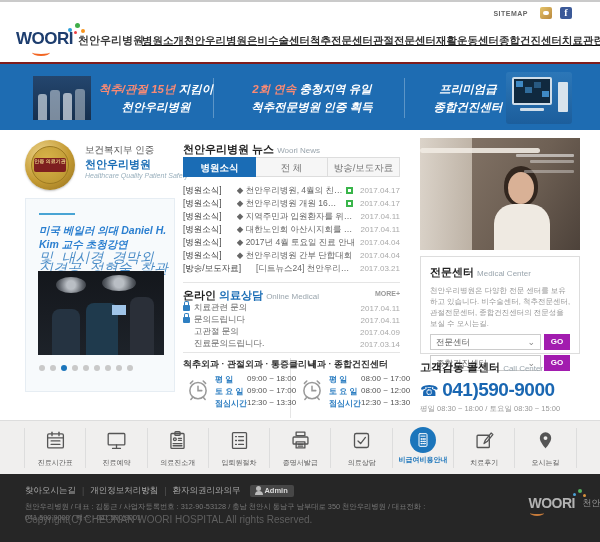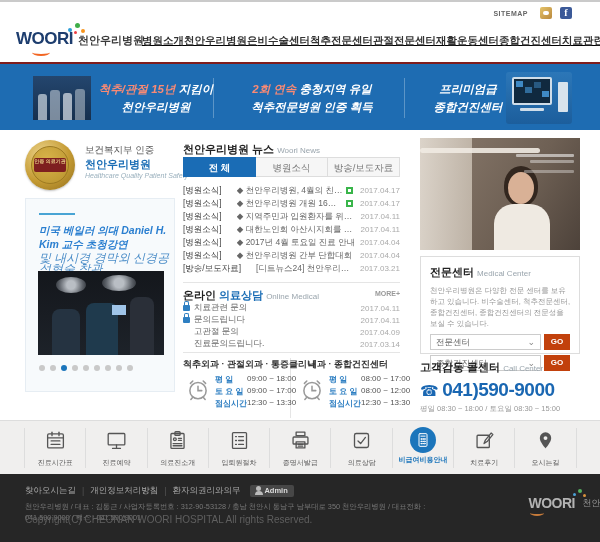--- a/index.html
+++ b/index.html
@@ -60,21 +60,21 @@
   .medal{position:absolute;left:0;top:0;width:50px;height:50px;border-radius:50%;background:radial-gradient(circle at 35% 30%,#ecd48c,#c59b33 55%,#8f6d1d);box-shadow:0 1px 2px rgba(0,0,0,.25);}
   .medal .inner{position:absolute;left:6px;top:6px;width:38px;height:38px;border-radius:50%;border:1.5px solid #9d7a22;background:radial-gradient(circle at 40% 35%,#d9b44a,#b8922e);}
   .medal .band{position:absolute;left:9px;top:18px;width:32px;height:14px;background:#7e1f1f;border-radius:2px;color:#ecd48c;font-size:5px;font-weight:bold;text-align:center;line-height:7px;}
   .cert .t1{position:absolute;left:60px;top:4px;font-size:9.5px;color:#555;}
   .cert .t2{position:absolute;left:60px;top:17px;font-size:11px;font-weight:bold;color:#1b6db5;}
   .cert .t3{position:absolute;left:60px;top:32px;font-size:7px;font-style:italic;color:#9ab0bd;white-space:nowrap;}
 
   .carousel{position:absolute;left:25px;top:66px;width:150px;height:194px;background:#f7fafc;border:1px solid #e6edf3;}
   .carousel .bline{position:absolute;left:13px;top:14px;width:36px;height:2px;background:#49a4d4;}
   .carousel .h1{position:absolute;left:13px;top:24px;width:128px;font-size:10.5px;font-weight:bold;font-style:italic;color:#2b7fd0;line-height:14px;}
-  .carousel .h2{position:absolute;left:13px;top:54px;width:130px;font-size:12px;font-style:italic;color:#4a8cc7;line-height:11px;}
+  .carousel .h2{position:absolute;left:13px;top:54px;width:130px;font-size:14px;font-style:italic;color:#4a8cc7;line-height:11px;font-family:Liberation Mono, monospace;}
   .cphoto{position:absolute;left:12px;top:72px;width:126px;height:84px;background:linear-gradient(180deg,#14171c,#1d2229);overflow:hidden;cursor:pointer;}
   .cphoto .lamp{position:absolute;border-radius:50%;background:radial-gradient(circle,#b9bec4 25%,#5a5f66 70%,#2a2e34);}
   .cphoto .lamp.l1{left:18px;top:6px;width:30px;height:16px;}
   .cphoto .lamp.l2{left:64px;top:4px;width:34px;height:16px;}
   .cphoto .fig{position:absolute;bottom:0;background:#253341;border-radius:8px 8px 0 0;}
   .cphoto .fig.f1{left:14px;width:28px;height:46px;}
   .cphoto .fig.f2{left:48px;width:32px;height:52px;background:#1f3a4d;}
   .cphoto .fig.f3{left:92px;width:24px;height:58px;background:#2a2f38;}
   .cphoto .scr2{position:absolute;left:74px;top:34px;width:14px;height:10px;background:#9fc4e8;}
   .dots{position:absolute;left:13px;top:166px;display:flex;gap:5px;}
@@ -127,21 +127,21 @@
   .video .face{background:#d9b196;}
   .video .body{position:absolute;left:74px;top:66px;width:56px;height:46px;border-radius:20px 20px 0 0;background:#efeae2;}
   .video .cap{position:absolute;right:6px;top:16px;width:58px;height:3px;background:rgba(255,255,255,.55);border-radius:1px;}
   .video .cap2{position:absolute;right:6px;top:22px;width:44px;height:3px;background:rgba(255,255,255,.4);border-radius:1px;}
   .video .cap3{position:absolute;right:6px;top:32px;width:50px;height:3px;background:rgba(255,255,255,.35);border-radius:1px;}
   .mcbox{position:absolute;left:0;top:124px;width:160px;height:98px;border:1px solid #ddd;background:#fff;padding:8px 9px;}
   .mcbox .desc{font-size:7.5px;color:#999;line-height:11px;margin-top:5px;}
   .selrow{display:flex;margin-top:5px;height:16px;}
   .sel{flex:1;border:1px solid #ccc;background:#fff;font-size:8.5px;color:#666;line-height:14px;padding:0 5px;position:relative;cursor:pointer;}
   .sel::after{content:"⌄";position:absolute;right:5px;top:0;color:#888;font-size:9px;}
-  .gobtn{width:26px;background:#c2410c;color:#fff;font-size:8px;font-weight:bold;text-align:center;line-height:16px;margin-left:3px;cursor:pointer;}
+  .gobtn{width:26px;background:#a21caf;color:#fff;font-size:8px;font-weight:bold;text-align:center;line-height:16px;margin-left:3px;cursor:pointer;}
   .call{position:absolute;left:0;top:228px;width:160px;}
   .call .num{margin-top:4px;font-size:19px;font-weight:bold;color:#1a67b2;letter-spacing:-.5px;white-space:nowrap;}
   .call .num .ph{font-size:15px;margin-right:4px;}
   .call .hrs{margin-top:3px;font-size:7.5px;color:#999;white-space:nowrap;}
 
   
   .quick{position:absolute;top:420px;left:0;width:600px;height:54px;background:#f0efee;border-top:1px solid #ddd;}
   .quick .wrap{position:absolute;left:24px;top:7px;display:flex;border-left:1px solid #ddd;}
   .qitem{width:61.3px;border-right:1px solid #ddd;text-align:center;cursor:pointer;padding-top:2px;}
   .qitem svg{width:21px;height:21px;fill:none;stroke:#555;stroke-width:1.5;stroke-linecap:round;stroke-linejoin:round;}
@@ -275,22 +275,22 @@
         <span></span>
         <span></span>
       </div>
     </div>
 
     <div class="mid">
       <div class="news-head sec-title">
         <span>천안우리병원 뉴스</span> <span class="sec-sub">Woori News</span>
       </div>
       <div class="tabs">
+        <div class="tab">병원소식</div>
         <div class="tab">전 체</div>
-        <div class="tab">병원소식</div>
         <div class="tab">방송/보도자료</div>
       </div>
       <div class="nlist">
         <div class="nrow">
           <span class="cat">[병원소식]</span>
           <span class="txt">◆ 천안우리병원, 4월의 친절직원</span>
           <span class="nbadge"></span>
           <span class="date">2017.04.17</span>
         </div>
         <div class="nrow">
@@ -414,21 +414,21 @@
           <div class="face"></div>
           <div class="body"></div>
         <div class="cap"></div>
           <div class="cap2"></div>
           <div class="cap3"></div>
       </div>
       <div class="mcbox">
         <div class="sec-title">
           <span>전문센터</span> <span class="sec-sub">Medical Center</span>
         </div>
-        <div class="desc">천안우리병원은 다양한 전문 센터를 보유하고 있습니다. 비수술센터, 척추전문센터, 종합건진센터, 종합건진센터의 전문성을 보실 수 있습니다.</div>
+        <div class="desc">천안우리병원은 다양한 전문 센터를 보유하고 있습니다. 비수술센터, 척추전문센터, 관절전문센터, 종합건진센터의 전문성을 보실 수 오시는길.</div>
         <div class="selrow">
           <div class="sel">전문센터</div>
           <div class="gobtn">GO</div>
         </div>
         <div class="selrow">
           <div class="sel">종합건진센터</div>
           <div class="gobtn">GO</div>
         </div>
       </div>
       <div class="call">

